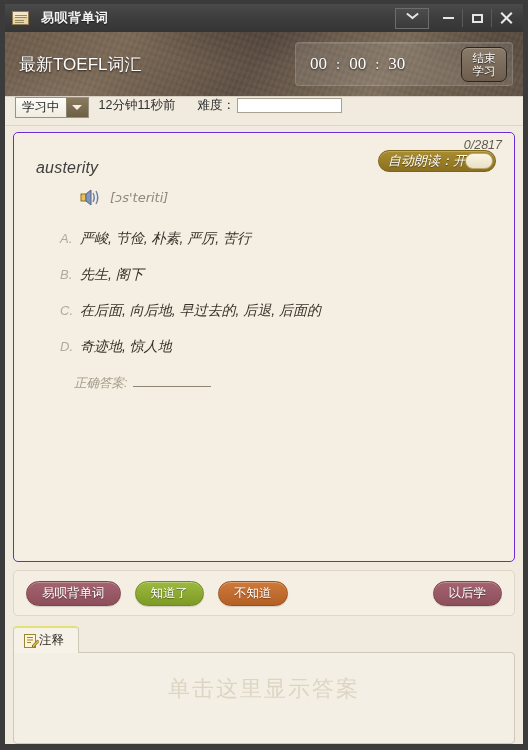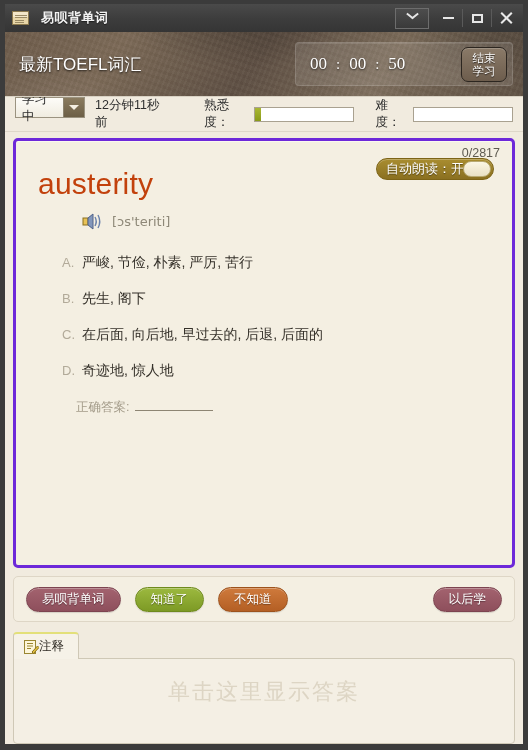--- a/index.html
+++ b/index.html
@@ -174,33 +174,34 @@
   }
   .meter .fill {
     position: absolute; left: 0; top: 0; bottom: 0;
     background: linear-gradient(to bottom, #a9b733, #8a9a18);
   }
 
   
   #card-wrap { padding: 6px 8px 0 8px; }
   #card {
     background: #f4efe2;
-    border: 3px solid #6d28d9;
+    border: 1px solid #6d28d9;
     border-radius: 5px;
     height: 430px;
     position: relative;
     box-shadow: inset 0 1px 0 #fbf8f0;
+    font-style: italic;
   }
   #counter {
     position: absolute; right: 12px; top: 5px;
     font-size: 12.5px; color: #5e5a50;
   }
   #word {
     margin: 26px 0 0 22px;
-    font-size: 30px; color: #c2410c; letter-spacing: .2px;
+    font-size: 16px; color: #404040; letter-spacing: .2px;
   }
   #phon-row { display: flex; align-items: center; margin: 12px 0 0 42px; padding-left: 24px; }
   #speaker {
     width: 22px; height: 17px; position: relative; flex: 0 0 auto;
   }
   #phonetic {
     font-size: 13px; color: #8e8878; margin-left: 8px;
     font-family: "DejaVu Sans", sans-serif;
   }
   #auto-read {
@@ -311,45 +312,39 @@
   </div>
 
   <div id="header">
     <div id="book-title">最新TOEFL词汇</div>
     <div id="timer-box">
       <div id="clock">
         <span>00</span>
         <span class="cl-sep">:</span>
         <span>00</span>
         <span class="cl-sep">:</span>
-        <span>50</span>
+        <span>30</span>
       </div>
       <div id="end-study">
         <span>结束</span>
         <span>学习</span>
       </div>
     </div>
   </div>
 
   <div id="body">
 
     <div id="toolbar">
       <div id="status-select">
         <div class="sv">学习中</div>
         <div class="sarrow">
             <i></i>
           </div>
       </div>
       <div id="last-time">12分钟11秒前</div>
-      <div id="fam-group">
-        <span class="meter-label">熟悉度：</span>
-        <span class="meter">
-          <span class="fill" id="fam-fill" style="width: 6%;"></span>
-        </span>
-      </div>
       <div id="dif-group">
         <span class="meter-label">难度：</span>
         <span class="meter">
           <span class="fill" id="dif-fill" style="width: 0%;"></span>
         </span>
       </div>
     </div>
 
     <div id="card-wrap">
       <div id="card">

